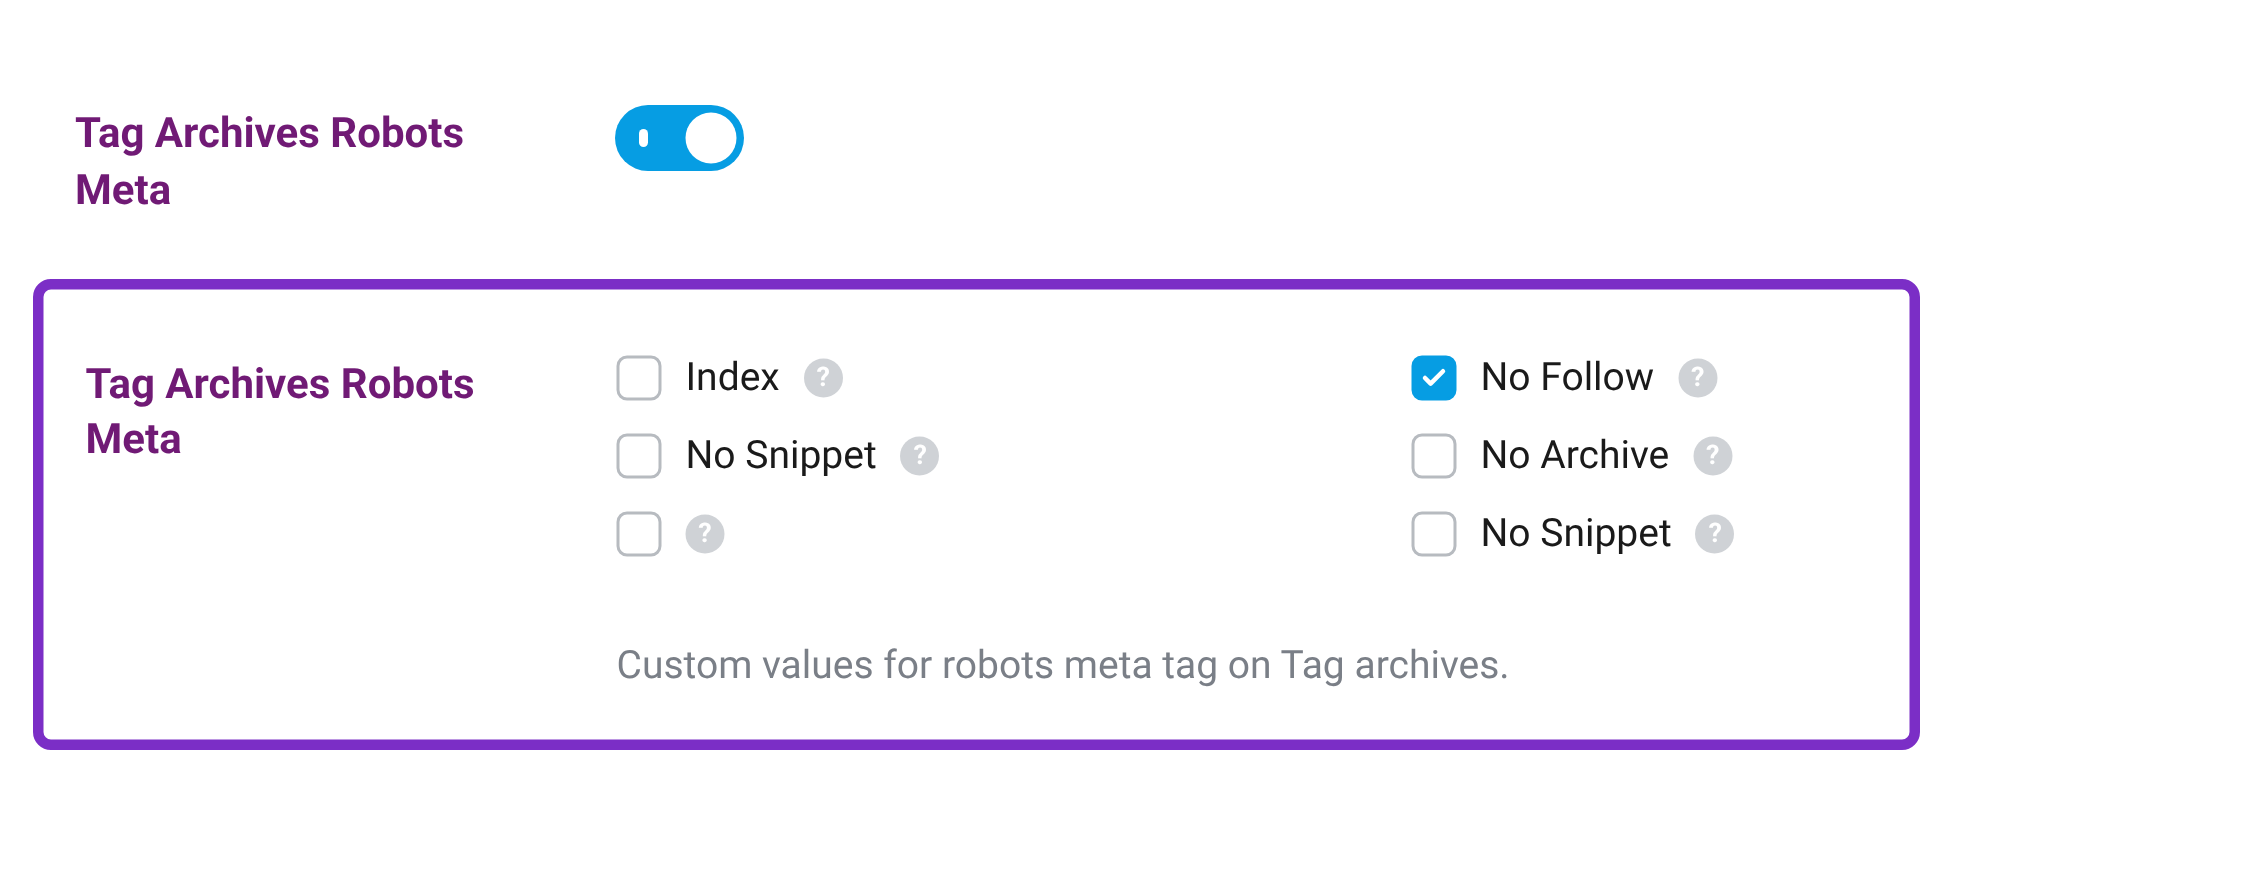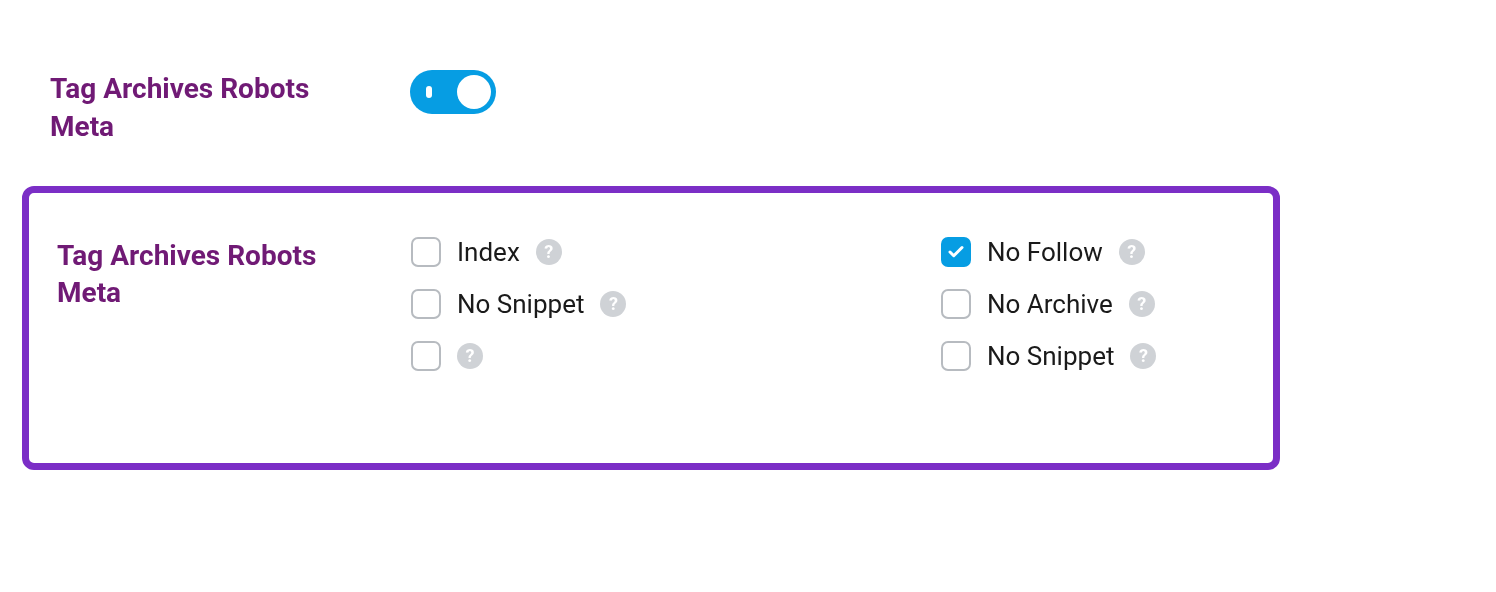--- a/index.html
+++ b/index.html
@@ -205,15 +205,16 @@
 
         <div class="checkbox-item">
           <span class="checkbox">
             
           </span>
           <span class="checkbox-label">No Snippet</span>
           <span class="help-icon">?</span>
         </div>
 
       </div>
+      <p class="sub-desc">Custom values for robots meta tag on Tag archives.</p>
     </div>
   </div>
 </div>
 
 </body></html>

